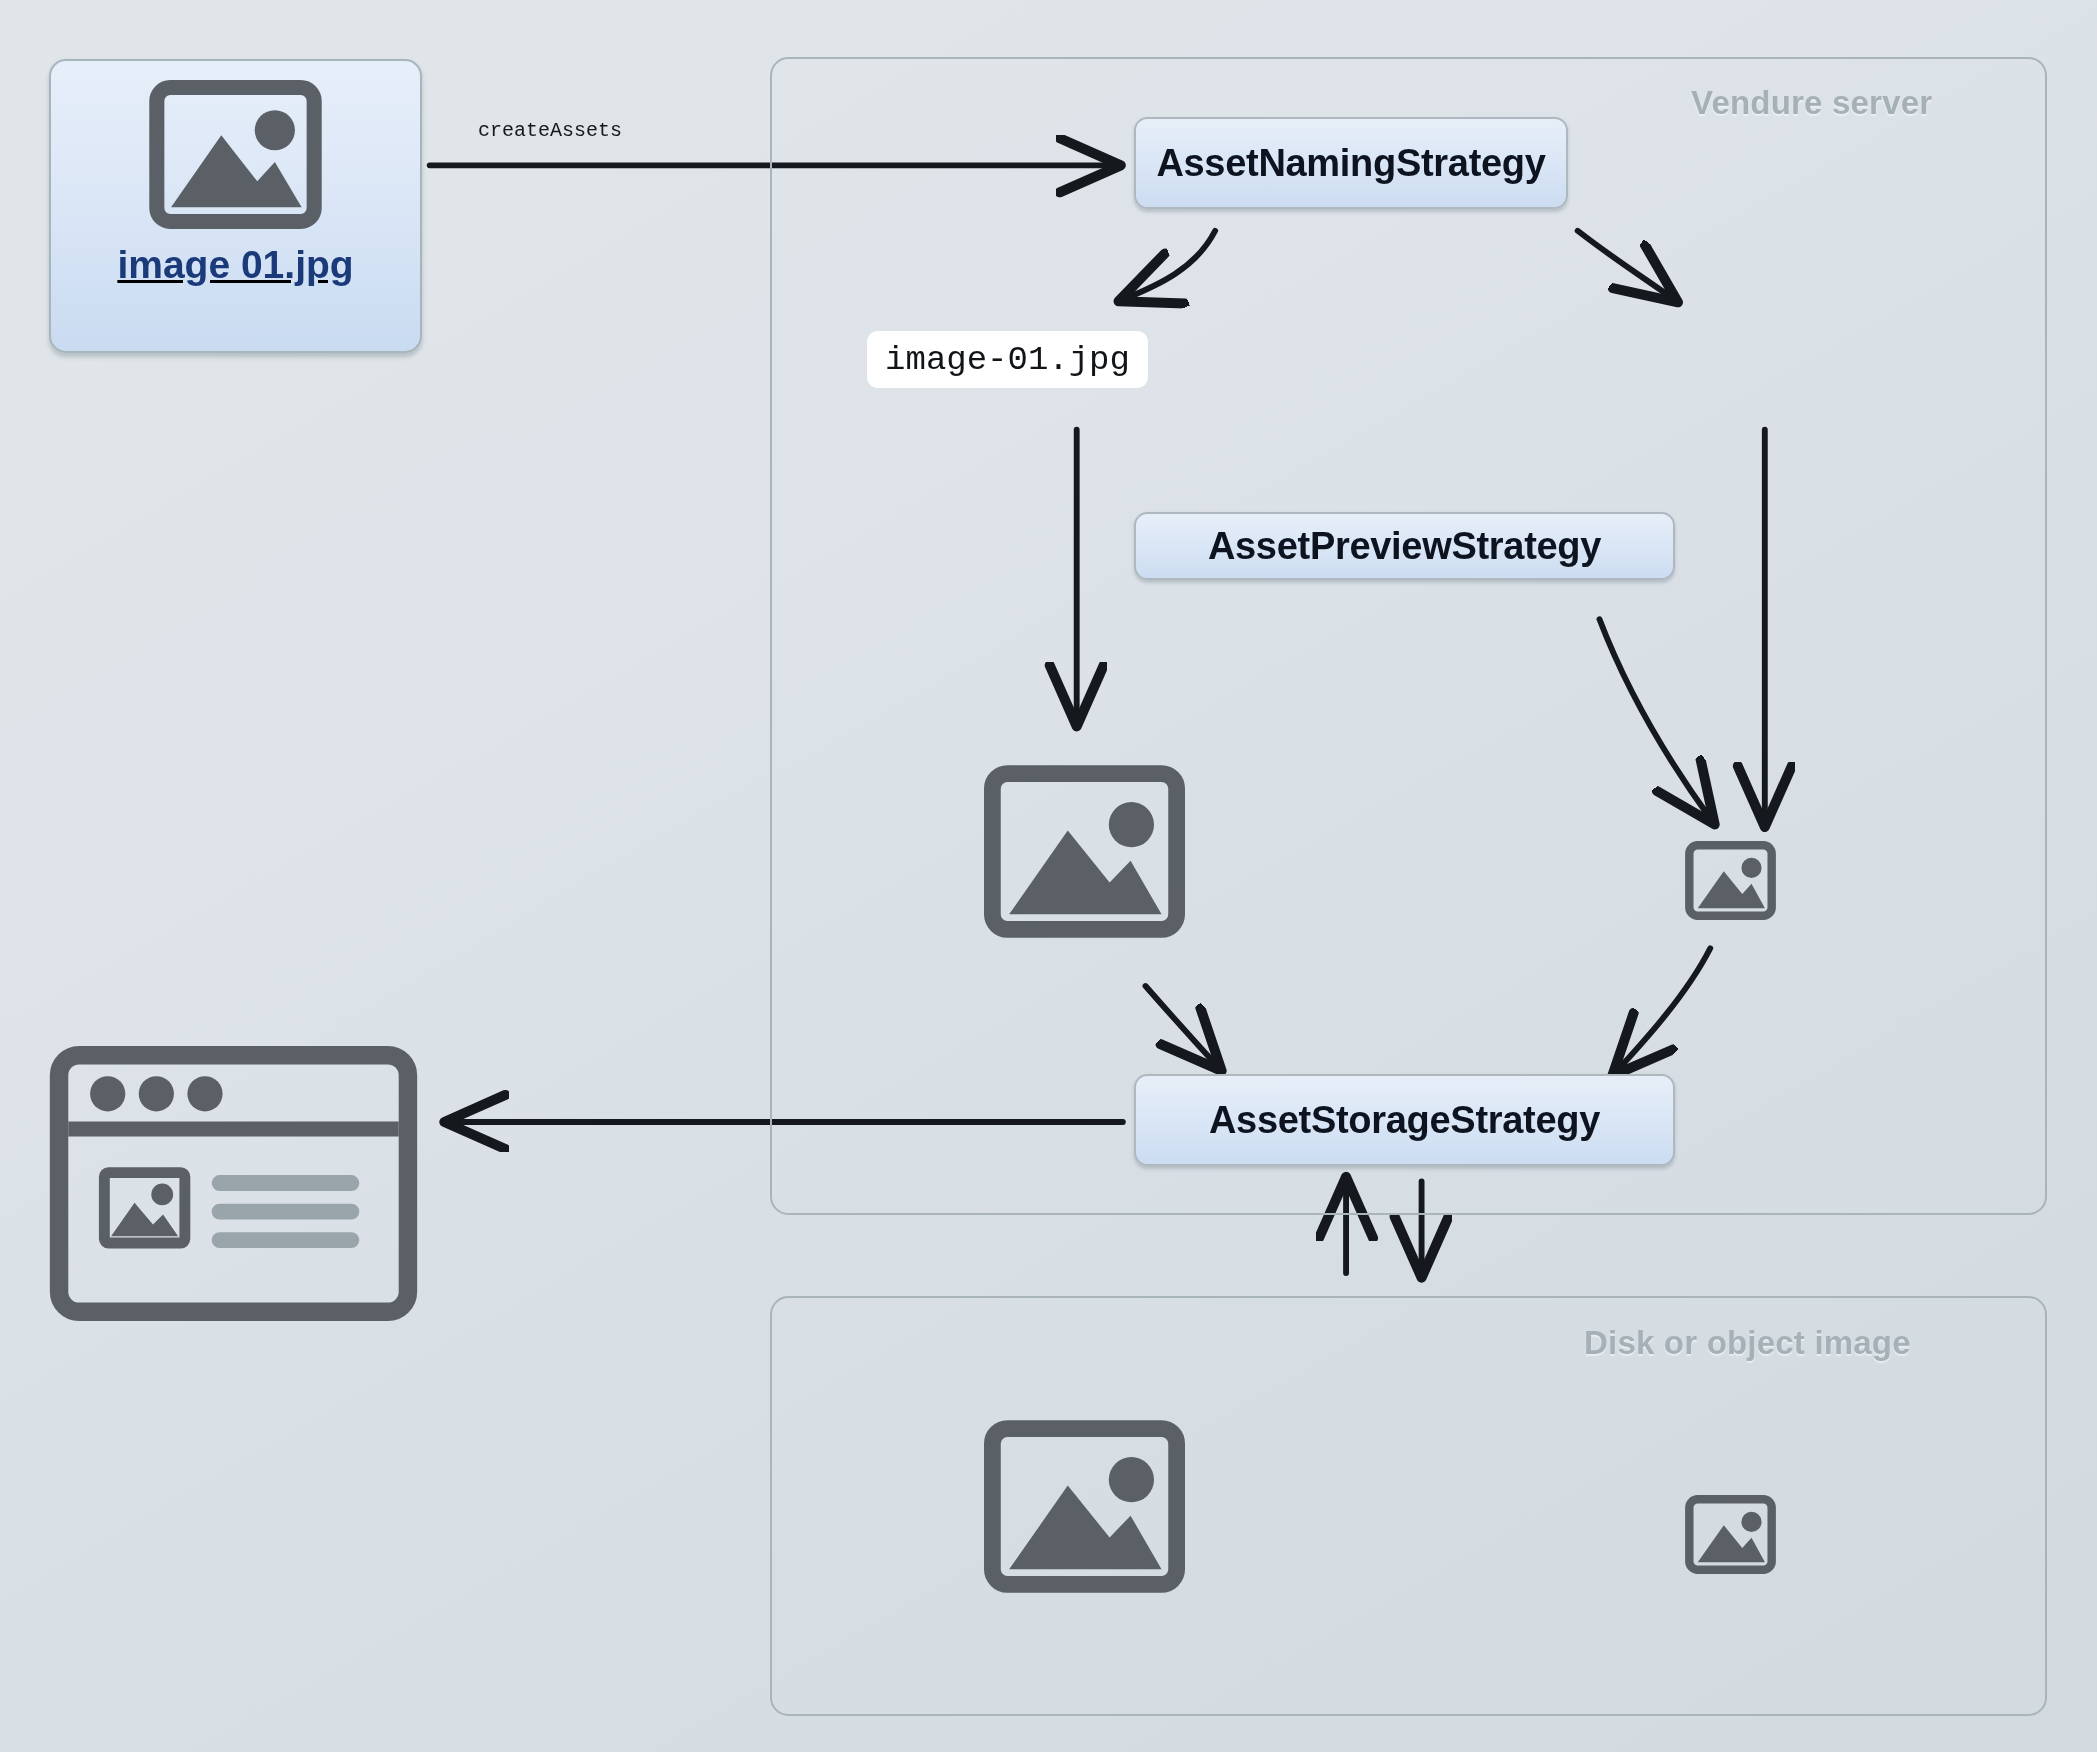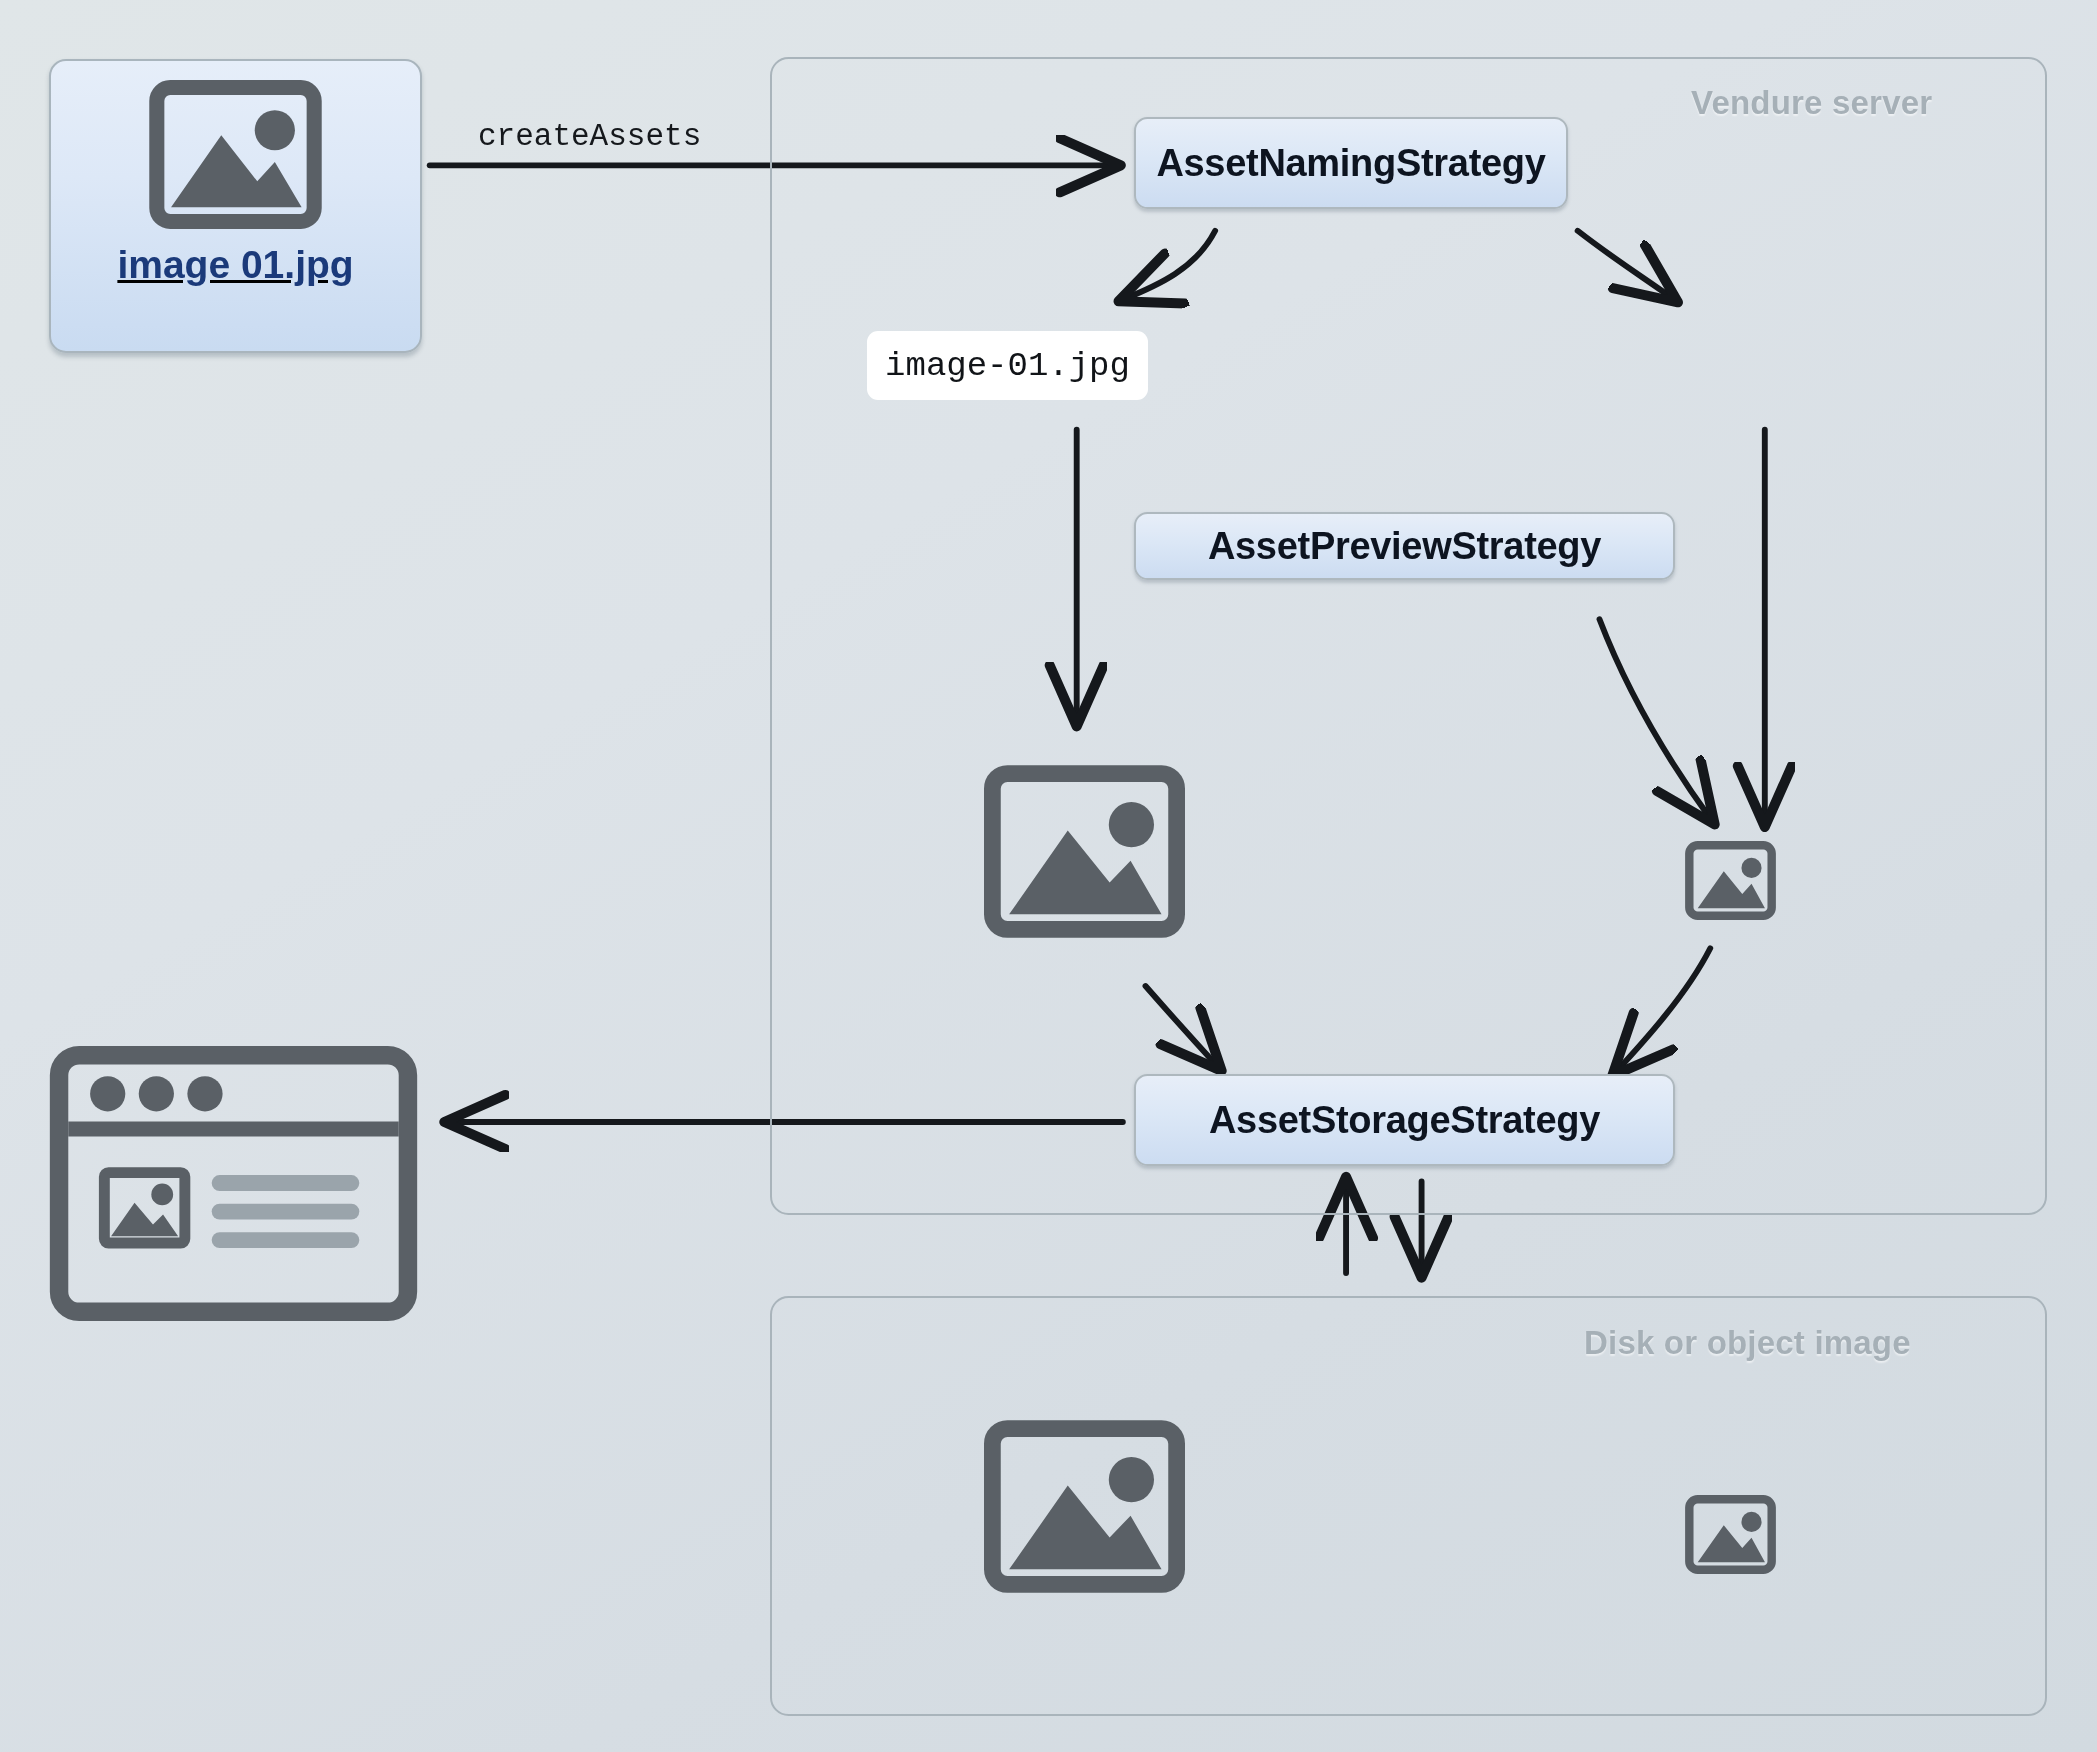--- a/index.html
+++ b/index.html
@@ -101,21 +101,21 @@
     color: #1b3a7a;
     font-size: 39px;
     font-weight: bold;
     white-space: nowrap;
   }
 
   
   .edge-label {
     position: absolute;
     font-family: "Liberation Mono", "DejaVu Sans Mono", monospace;
-    font-size: 31px;
+    font-size: 20px;
     color: #15181c;
     white-space: nowrap;
   }
 
   
   .icon-node { position: absolute; }
 </style>
 </head>
 <body>
 
@@ -177,21 +177,21 @@
   </div>
 
   <div class="strategy-box" style="left:1134px; top:512px; width:541px; height:68px;">
     <span>AssetPreviewStrategy</span>
   </div>
 
   <div class="strategy-box" style="left:1134px; top:1074px; width:541px; height:92px;">
     <span>AssetStorageStrategy</span>
   </div>
 
-  <div class="filename-chip" style="left:867px; top:331px; width:281px; height:69px;">
+  <div class="filename-chip" style="left:867px; top:331px; width:281px; height:57px;">
     <span>image-01.jpg</span>
   </div>
 
 
   <div class="icon-node" style="left:984px; top:765px;">
     <svg width="201" height="173" viewBox="0 0 240 206" xmlns="http://www.w3.org/2000/svg">
       <rect x="10" y="10" width="220" height="186" rx="18" ry="18" fill="none" stroke="#5a6066" stroke-width="20"></rect>
       <circle cx="176" cy="71" r="27" fill="#5a6066"></circle>
       <path d="M30 178 L100 78 L150 140 L175 114 L212 178 Z" fill="#5a6066"></path>
     </svg>

